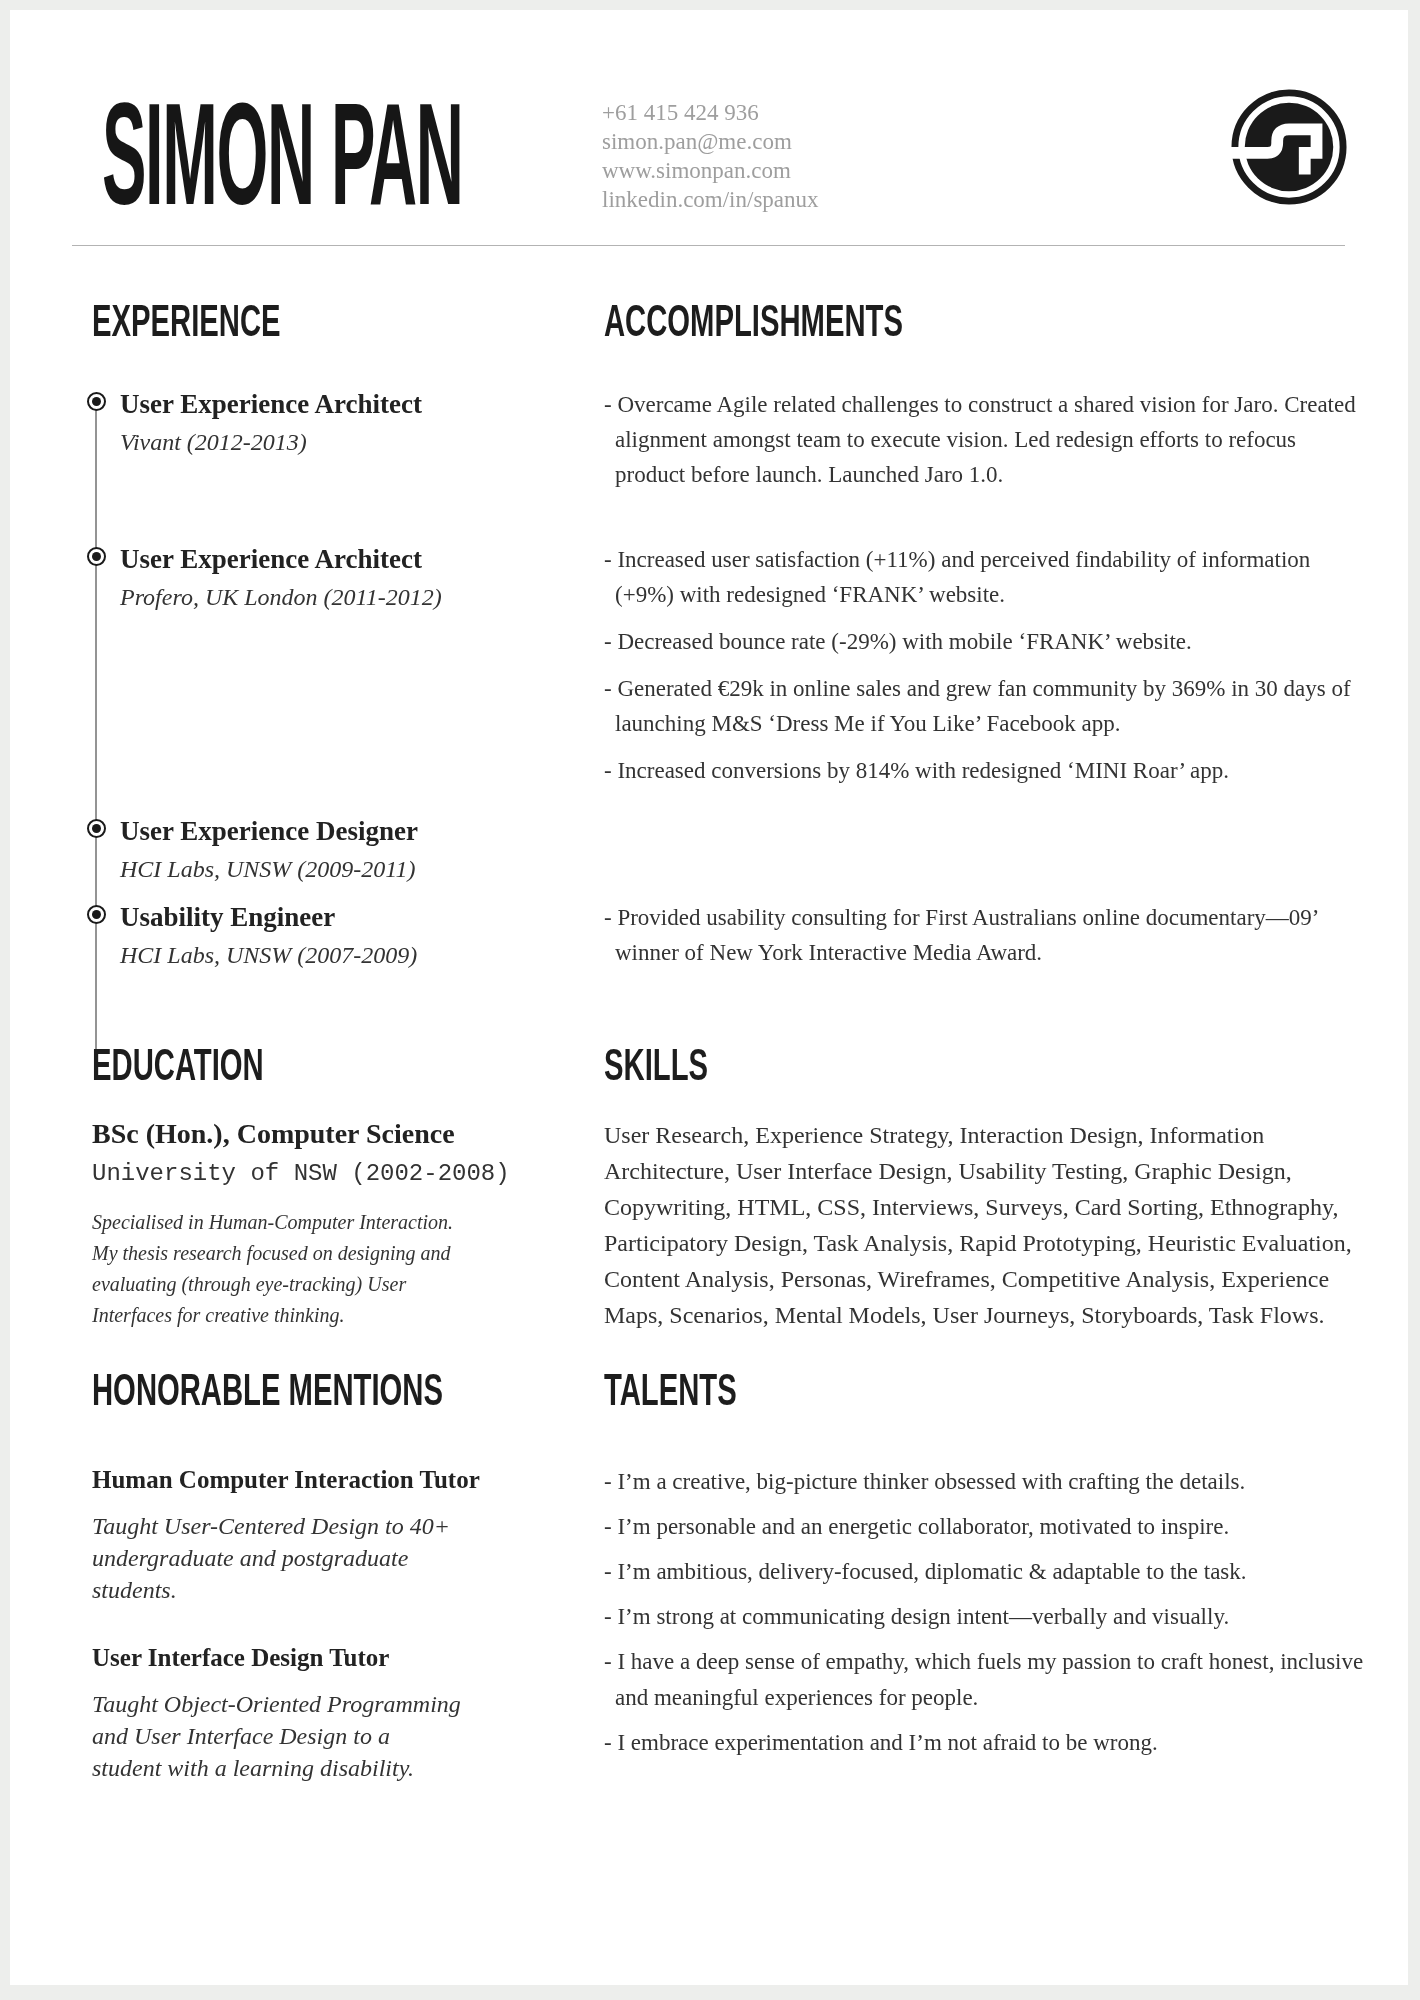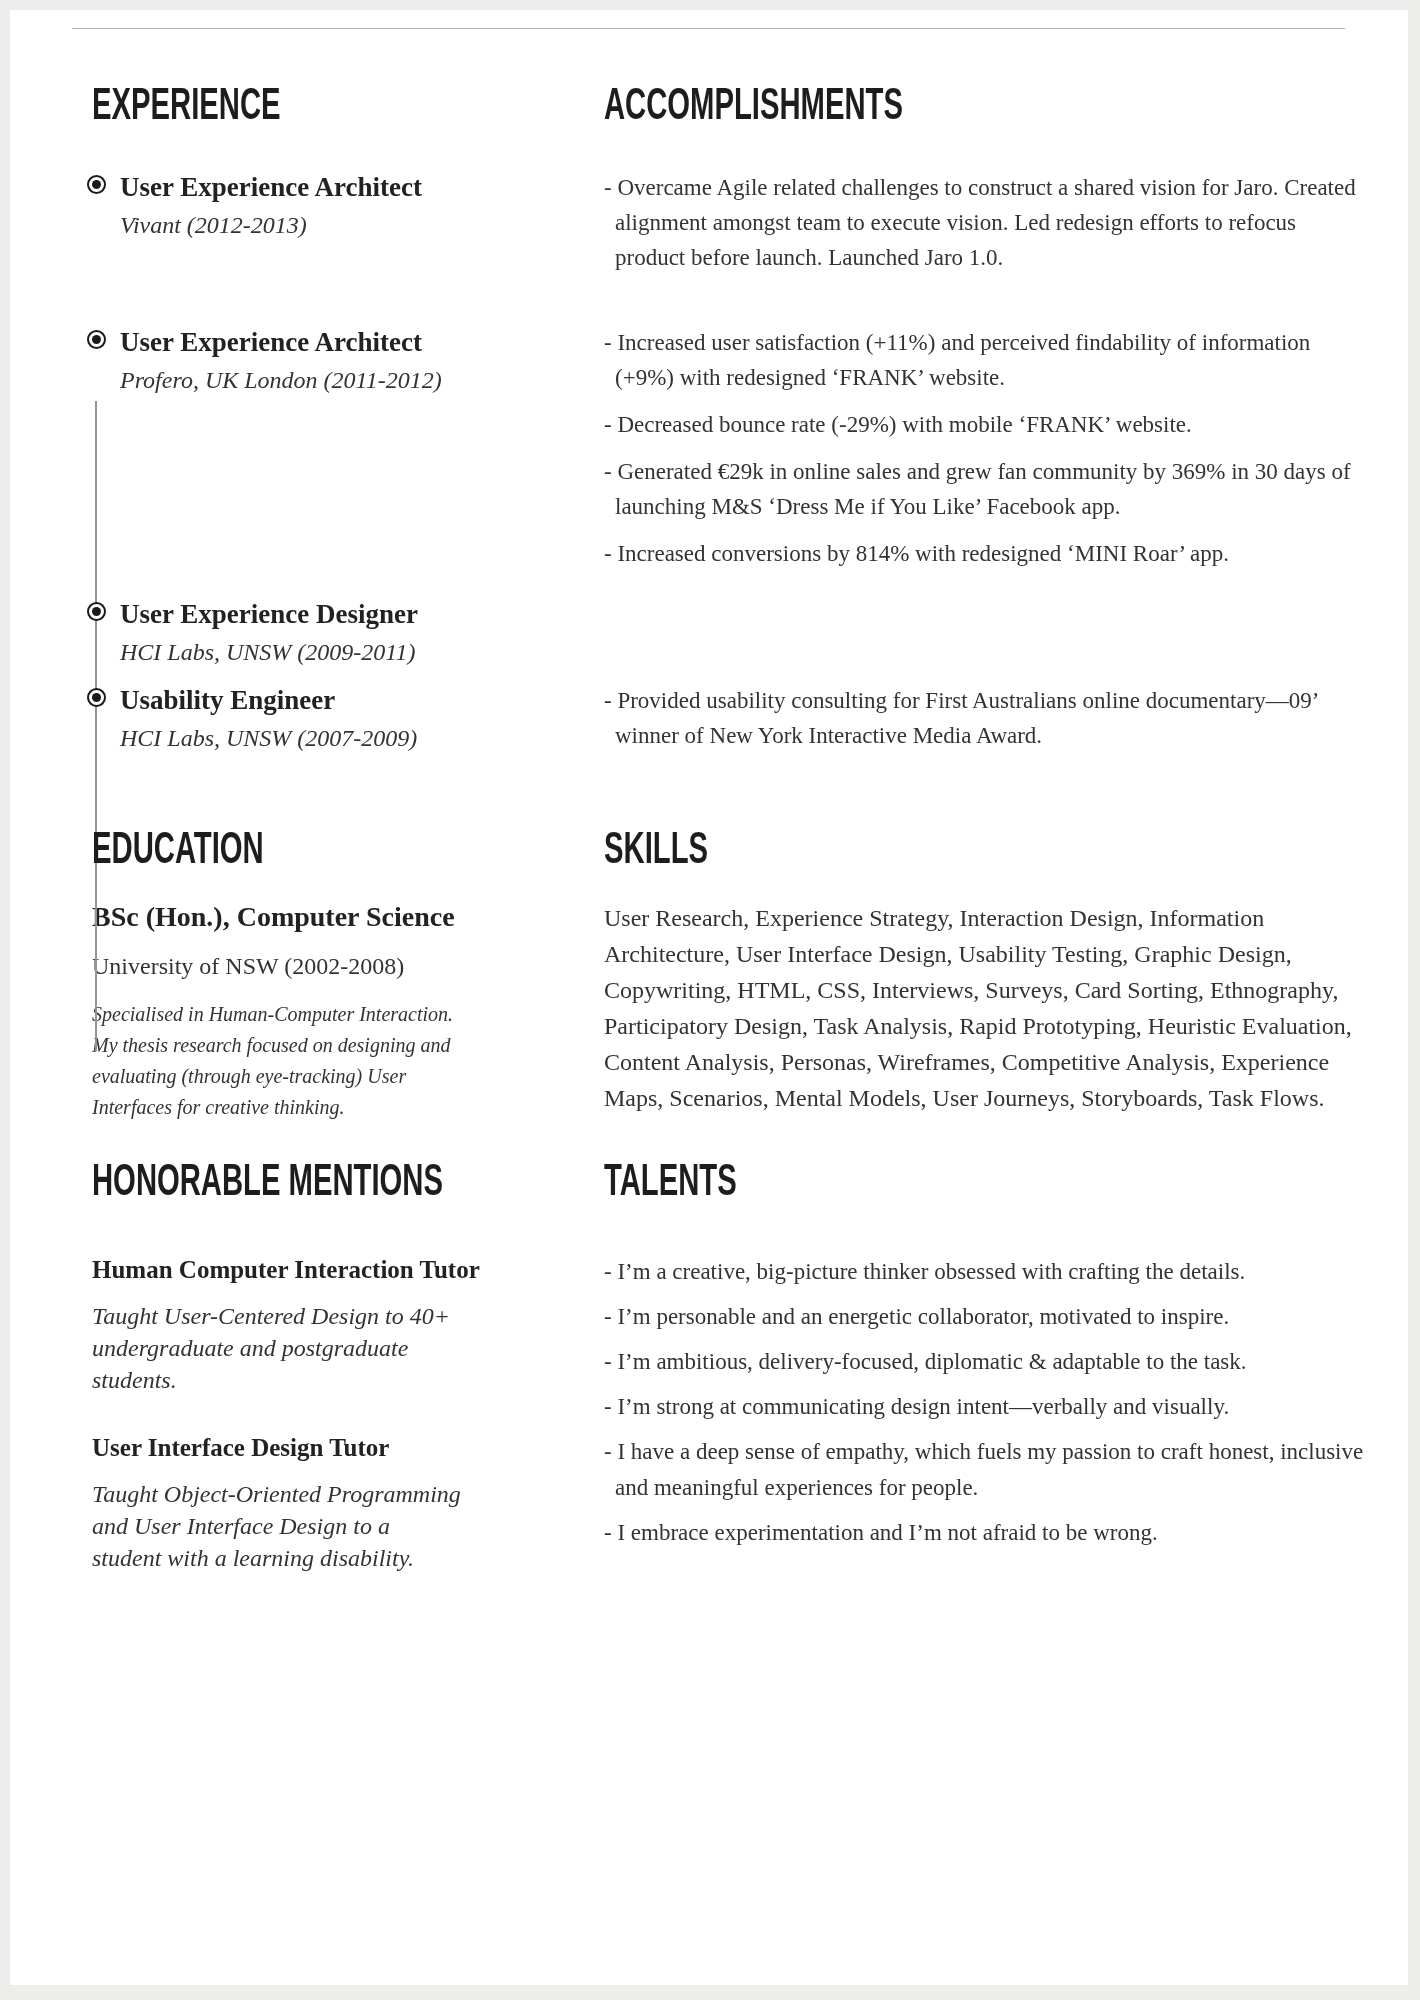--- a/index.html
+++ b/index.html
@@ -51,36 +51,54 @@
 
   
   .bullet { font-size:23px; line-height:35px; padding-left:11px; text-indent:-11px;
             margin-bottom:12px; color:#333; max-width:768px; }
   .bullet:last-child { margin-bottom:0; }
   .bullet::before { content:"- "; }
   .talent { line-height:36px; margin-bottom:9px; }
 
   
   .edu-degree { font-size:28px; line-height:34px; font-weight:700; color:#222; }
-  .edu-school { font-size:24px; line-height:30px; margin-top:17px; color:#333; }
+  .edu-school { font-size:24px; line-height:30px; margin-top:8px; color:#333;font-family:Liberation Mono, monospace; }
   .edu-note   { font-size:20px; line-height:31px; font-style:italic; margin-top:18px; max-width:365px; color:#333; }
 
   .skills-text { font-size:24px; line-height:36px; color:#333; max-width:765px; }
 
   .hm-role { font-size:25px; line-height:32px; font-weight:700; color:#222; }
   .hm-note { font-size:24px; line-height:32px; font-style:italic; margin-top:14px; max-width:372px; color:#333; }
   .hm-item + .hm-item { margin-top:36px; }
 </style>
 </head>
 <body>
 
 <div class="page">
 
   <div class="timeline-line"></div>
 
+  <div class="header">
+    <div class="name-wrap">
+      <span class="name">SIMON PAN</span>
+    </div>
+    <div class="contact">
+      <div>+61 415 424 936</div>
+      <div>simon.pan@me.com</div>
+      <div>www.simonpan.com</div>
+      <div>linkedin.com/in/spanux</div>
+    </div>
+    <div class="logo-wrap">
+      <svg width="118" height="118" viewBox="0 0 120 120">
+        <circle cx="60" cy="60" r="55" fill="none" stroke="#1a1a1a" stroke-width="7"></circle>
+        <circle cx="60" cy="60" r="45" fill="#1a1a1a"></circle>
+        <path d="M 0 66 H 38 Q 48 66 48 56 L 48 54 Q 48 42 60 42 H 88 V 66 H 76 V 88" fill="none" stroke="#ffffff" stroke-width="12"></path>
+      </svg>
+    </div>
+  </div>
 
   <hr class="rule">
 
   <div class="row row-heads-1">
     <div class="h2box">
       <span class="h2">EXPERIENCE</span>
     </div>
     <div class="h2box rcell">
       <span class="h2">ACCOMPLISHMENTS</span>
     </div>

